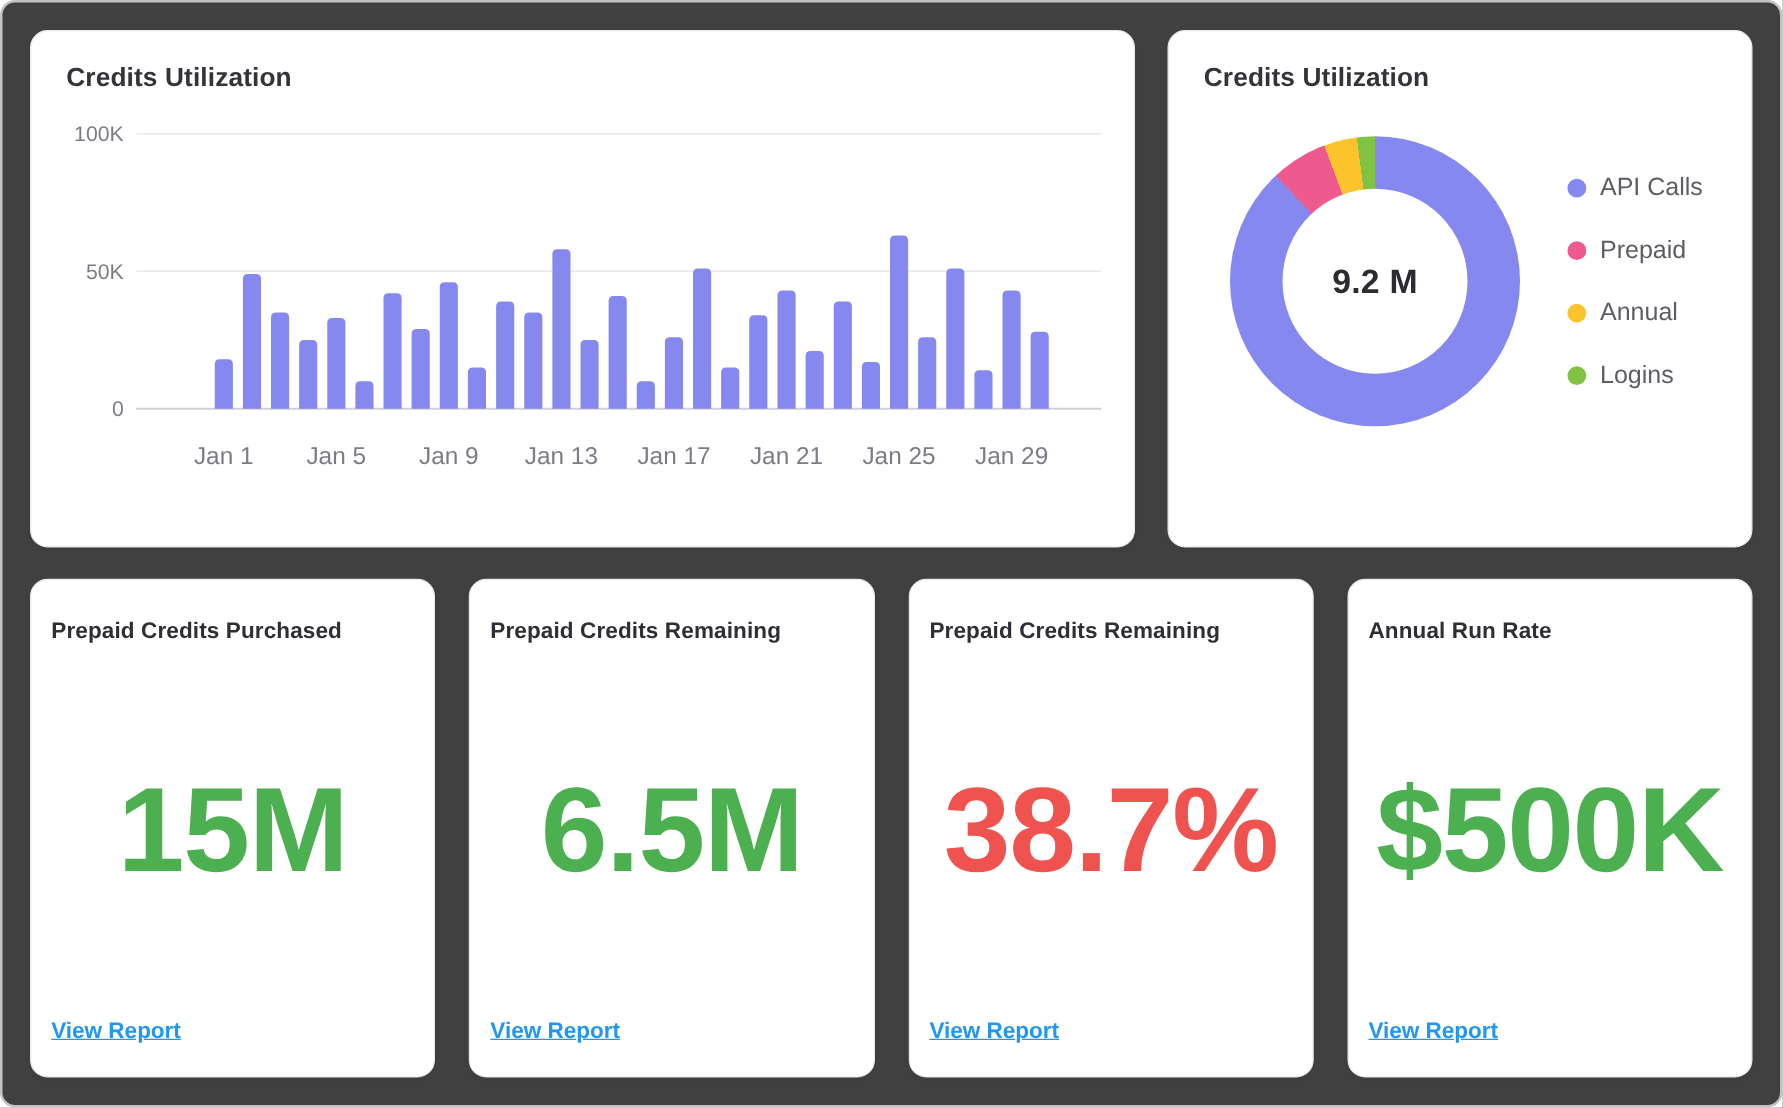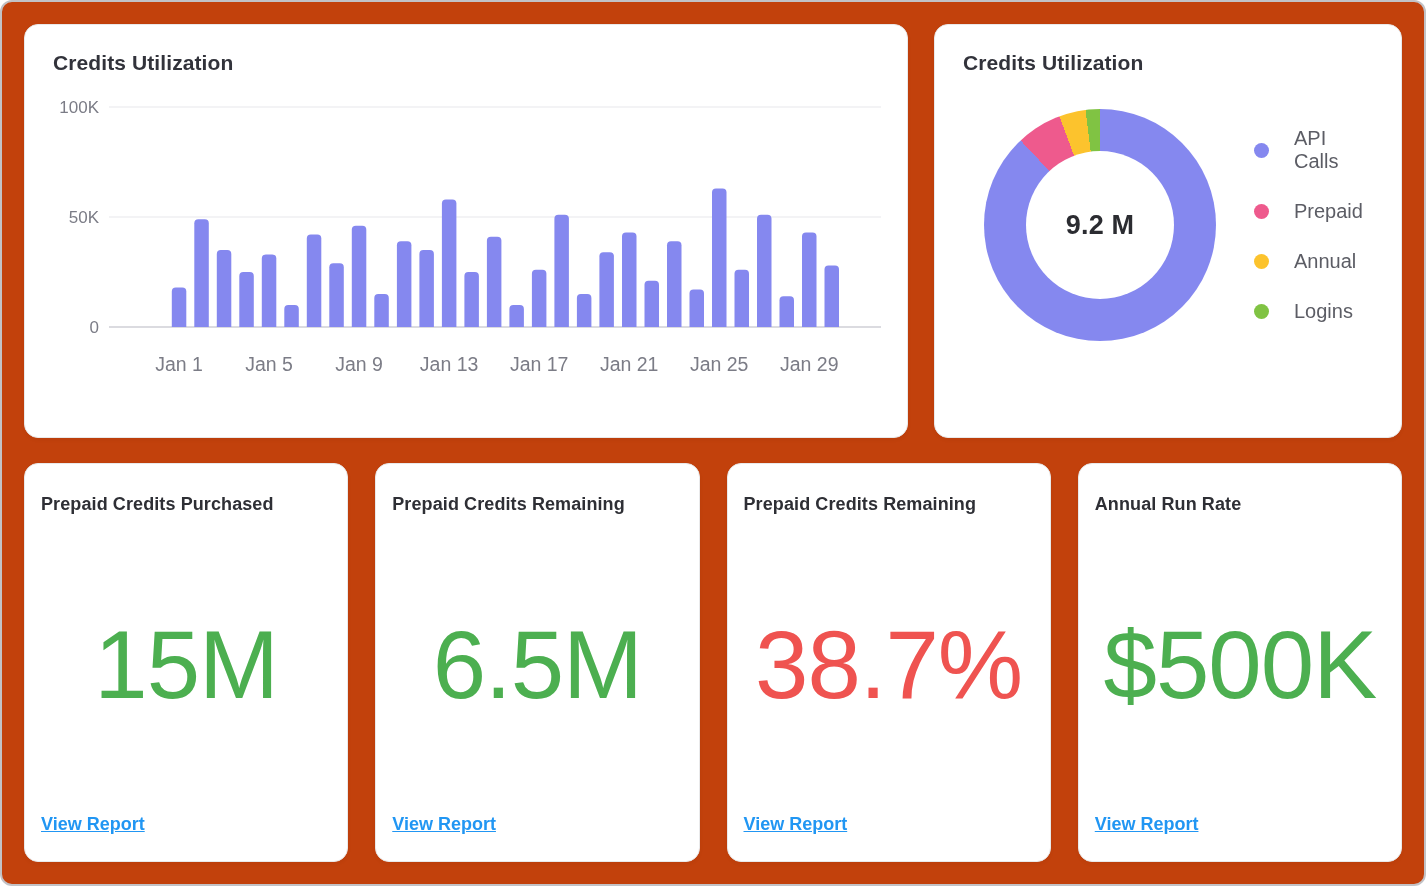--- a/index.html
+++ b/index.html
@@ -1,19 +1,19 @@
 <!DOCTYPE html>
 <html><head>
 <meta charset="utf-8">
 <style>
   html,body{margin:0;padding:0;background:#ffffff;}
   .page{
     position:relative;
     width:1426px;height:886px;box-sizing:border-box;
-    background:#c2410c;
+    background:#404040;
     border:2px solid #c2c2c6;border-radius:12px;
     padding:22px;
     display:flex;flex-direction:column;gap:25px;
     font-family:"Liberation Sans", sans-serif;
     overflow:hidden;
   }
   .top-row{display:grid;grid-template-columns:884px 1fr;gap:26px;height:414px;}
   .bottom-row{display:grid;grid-template-columns:repeat(4,1fr);gap:27px;flex:1;}
   .card{
     background:#ffffff;border-radius:14px;border:1px solid #e9e9ea;
@@ -24,28 +24,28 @@
   .bar-chart svg{display:block;margin-top:12px;width:828px;height:300px;}
   .ytick{font-size:17px;fill:#7b7c86;}
   .xtick{font-size:19.5px;fill:#7b7c86;}
 
   .donut-row{display:flex;align-items:center;gap:38px;margin-top:34px;margin-left:21px;}
   .donut{width:232px;height:232px;border-radius:50%;position:relative;flex:none;}
   .donut-hole{position:absolute;inset:42px;background:#ffffff;border-radius:50%;
     display:flex;align-items:center;justify-content:center;}
   .center-label{font-size:27px;font-weight:700;color:#2b2c31;letter-spacing:0.2px;text-align:right;}
   .legend{list-style:none;margin:0;padding:0;display:flex;flex-direction:column;gap:27px;}
-  .legend li{display:flex;align-items:center;gap:25px;cursor:pointer;}
+  .legend li{display:flex;align-items:center;gap:11px;cursor:pointer;}
   .dot{width:15px;height:15px;border-radius:50%;flex:none;}
   .legend-label{font-size:20px;color:#5c5d65;}
 
   .stat-card{padding:30px 16px 26px 16px;display:flex;flex-direction:column;}
   .stat-title{margin:0;font-size:18px;font-weight:700;color:#2e2f35;letter-spacing:0.1px;}
   .stat-value{flex:1;display:flex;align-items:center;justify-content:center;
-    font-size:96px;font-weight:400;letter-spacing:-1px;line-height:1;}
+    font-size:96px;font-weight:700;letter-spacing:-1px;line-height:1;}
   .stat-link{font-size:18px;font-weight:700;text-decoration:underline;cursor:pointer;align-self:flex-start;}
 </style>
 </head>
 <body>
 
 <div class="page">
 
   <div class="top-row">
 
     <section class="card chart-card">

